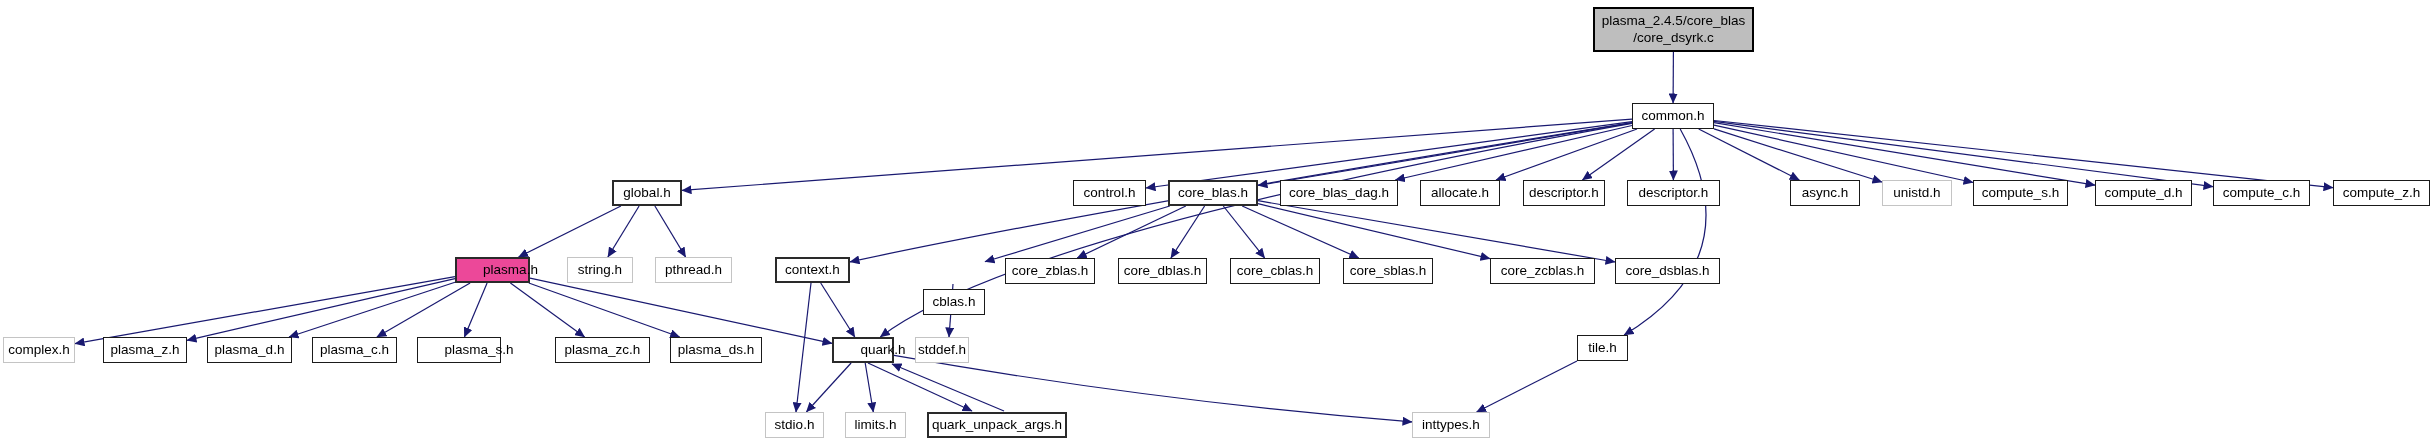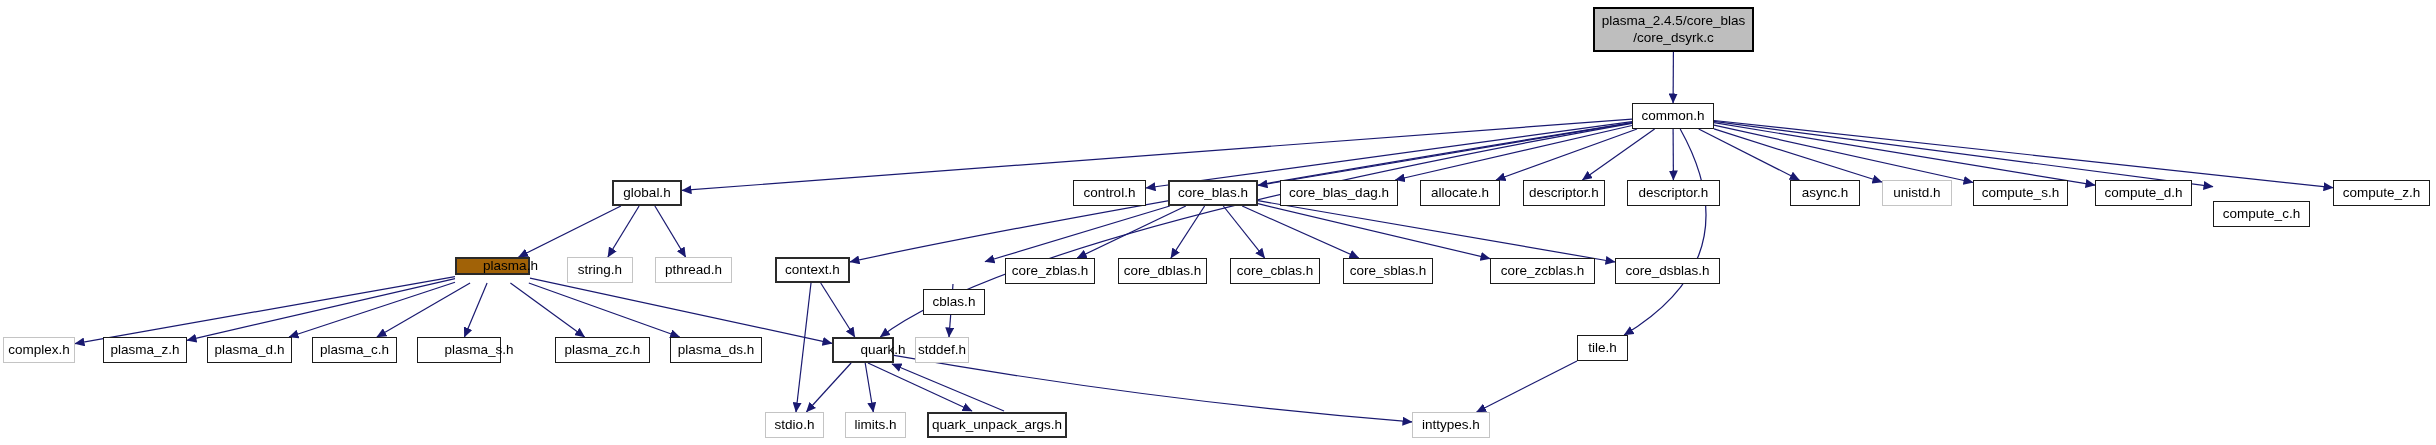--- a/index.html
+++ b/index.html
@@ -74,23 +74,23 @@
       <div class="node" style="left: 1073px; top: 180px; width: 73px; height: 26px; border: 1.2px solid rgb(26, 26, 26); background: rgb(255, 255, 255);">control.h</div>
       <div class="node" style="left: 1168px; top: 180px; width: 90px; height: 26px; border: 2px solid rgb(42, 42, 42); background: rgb(255, 255, 255);">core_blas.h</div>
       <div class="node" style="left: 1280px; top: 180px; width: 118px; height: 26px; border: 1.2px solid rgb(26, 26, 26); background: rgb(255, 255, 255);">core_blas_dag.h</div>
       <div class="node" style="left: 1420px; top: 180px; width: 80px; height: 26px; border: 1.2px solid rgb(26, 26, 26); background: rgb(255, 255, 255);">allocate.h</div>
       <div class="node" style="left: 1523px; top: 180px; width: 82px; height: 26px; border: 1.2px solid rgb(26, 26, 26); background: rgb(255, 255, 255);">descriptor.h</div>
       <div class="node" style="left: 1627px; top: 180px; width: 93px; height: 26px; border: 1.2px solid rgb(26, 26, 26); background: rgb(255, 255, 255);">descriptor.h</div>
       <div class="node" style="left: 1790px; top: 180px; width: 70px; height: 26px; border: 1.2px solid rgb(26, 26, 26); background: rgb(255, 255, 255);">async.h</div>
       <div class="node" style="left: 1882px; top: 180px; width: 70px; height: 26px; border: 1.2px solid rgb(196, 196, 196); background: rgb(255, 255, 255);">unistd.h</div>
       <div class="node" style="left: 1973px; top: 180px; width: 95px; height: 26px; border: 1.2px solid rgb(26, 26, 26); background: rgb(255, 255, 255); text-align: center;">compute_s.h</div>
       <div class="node" style="left: 2095px; top: 180px; width: 97px; height: 26px; border: 1.2px solid rgb(26, 26, 26); background: rgb(255, 255, 255);">compute_d.h</div>
-      <div class="node" style="left: 2213px; top: 180px; width: 97px; height: 26px; border: 1.2px solid rgb(26, 26, 26); background: rgb(255, 255, 255); margin-top: 21px;">compute_c.h</div>
+      <div class="node" style="left: 2213px; top: 180px; width: 97px; height: 26px; border: 1.2px solid rgb(26, 26, 26); background: rgb(255, 255, 255);">compute_c.h</div>
       <div class="node" style="left: 2333px; top: 180px; width: 97px; height: 26px; border: 1.2px solid rgb(26, 26, 26); background: rgb(255, 255, 255);">compute_z.h</div>
-      <div class="node" style="left: 455px; top: 257px; width: 75px; height: 18px; border: 2px solid rgb(42, 42, 42); background: #a16207; padding-left: 36px;">plasma.h</div>
+      <div class="node" style="left: 455px; top: 257px; width: 75px; height: 26px; border: 2px solid rgb(42, 42, 42); background: #ec4899; padding-left: 36px;">plasma.h</div>
       <div class="node" style="left: 567px; top: 257px; width: 66px; height: 26px; border: 1.2px solid rgb(196, 196, 196); background: rgb(255, 255, 255);">string.h</div>
       <div class="node" style="left: 655px; top: 257px; width: 77px; height: 26px; border: 1.2px solid rgb(196, 196, 196); background: rgb(255, 255, 255);">pthread.h</div>
       <div class="node" style="left: 775px; top: 257px; width: 75px; height: 26px; border: 2px solid rgb(42, 42, 42); background: rgb(255, 255, 255);">context.h</div>
       <div class="node" style="left: 923px; top: 258px; width: 62px; height: 26px; border: 1.2px solid rgb(26, 26, 26); background: rgb(255, 255, 255); margin-top: 31px;">cblas.h</div>
       <div class="node" style="left: 1005px; top: 258px; width: 90px; height: 26px; border: 1.2px solid rgb(26, 26, 26); background: rgb(255, 255, 255);">core_zblas.h</div>
       <div class="node" style="left: 1118px; top: 258px; width: 89px; height: 26px; border: 1.2px solid rgb(26, 26, 26); background: rgb(255, 255, 255);">core_dblas.h</div>
       <div class="node" style="left: 1230px; top: 258px; width: 90px; height: 26px; border: 1.2px solid rgb(26, 26, 26); background: rgb(255, 255, 255);">core_cblas.h</div>
       <div class="node" style="left: 1343px; top: 258px; width: 90px; height: 26px; border: 1.2px solid rgb(26, 26, 26); background: rgb(255, 255, 255);">core_sblas.h</div>
       <div class="node" style="left: 1490px; top: 258px; width: 105px; height: 26px; border: 1.2px solid rgb(26, 26, 26); background: rgb(255, 255, 255);">core_zcblas.h</div>
       <div class="node" style="left: 1615px; top: 258px; width: 105px; height: 26px; border: 1.2px solid rgb(26, 26, 26); background: rgb(255, 255, 255);">core_dsblas.h</div>

